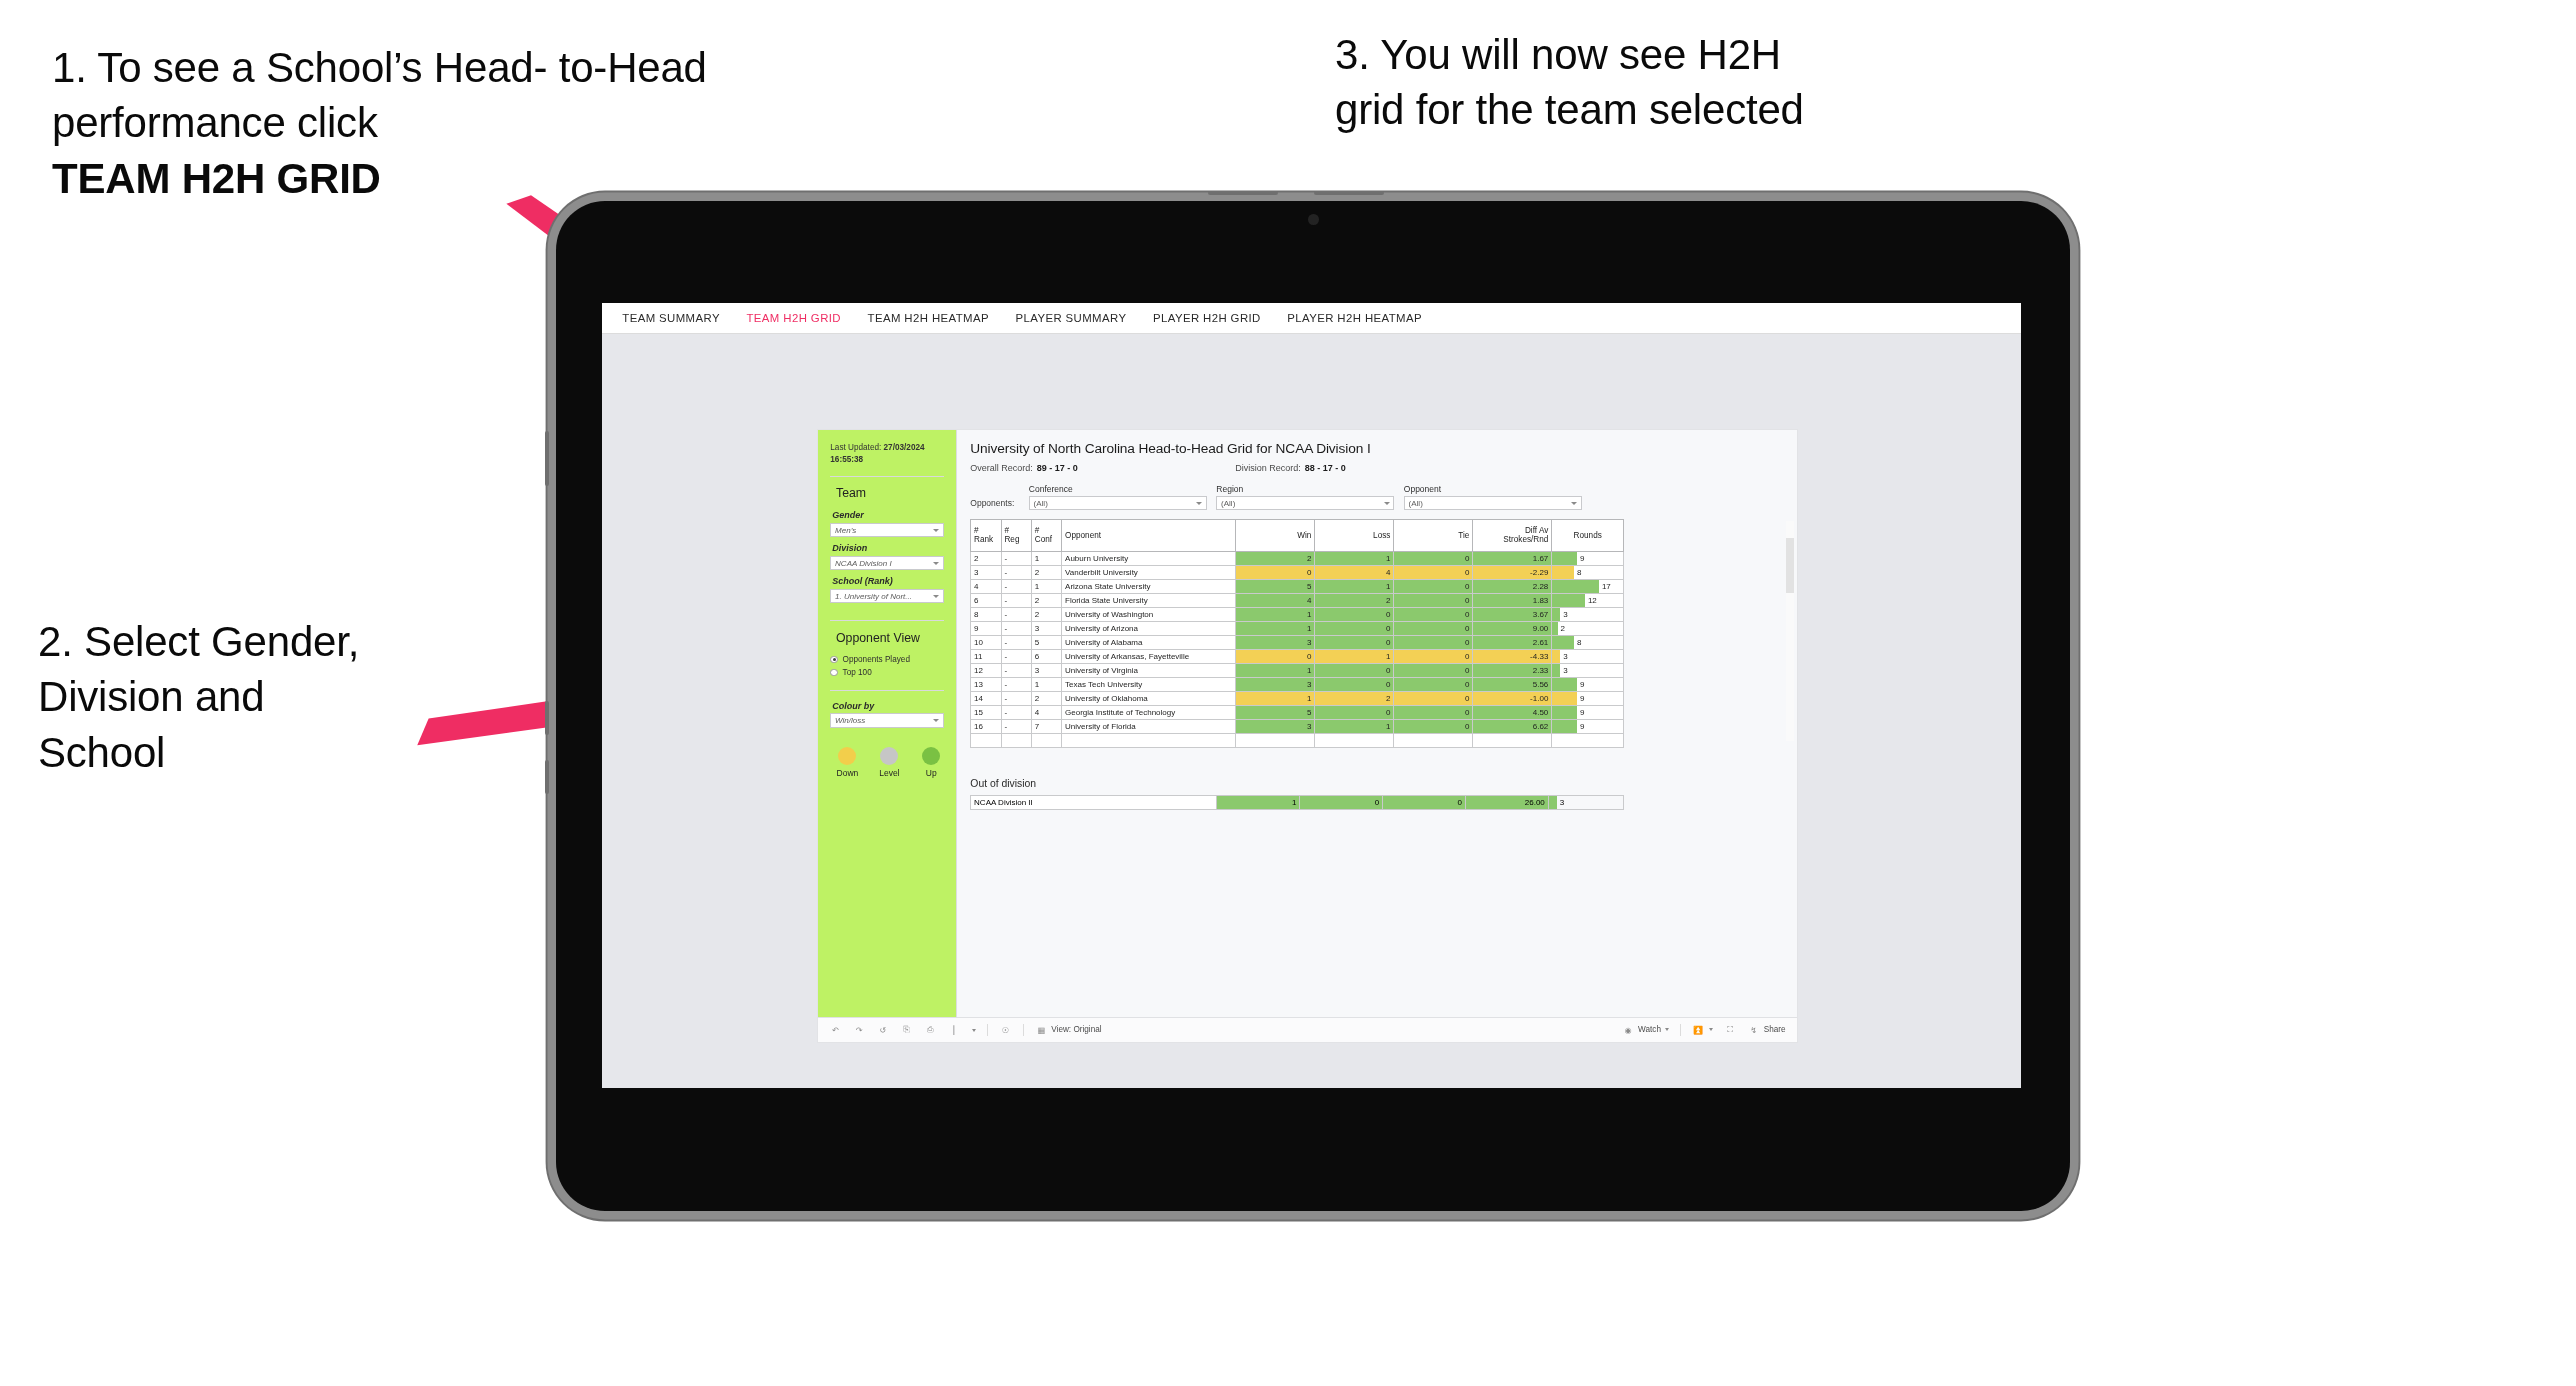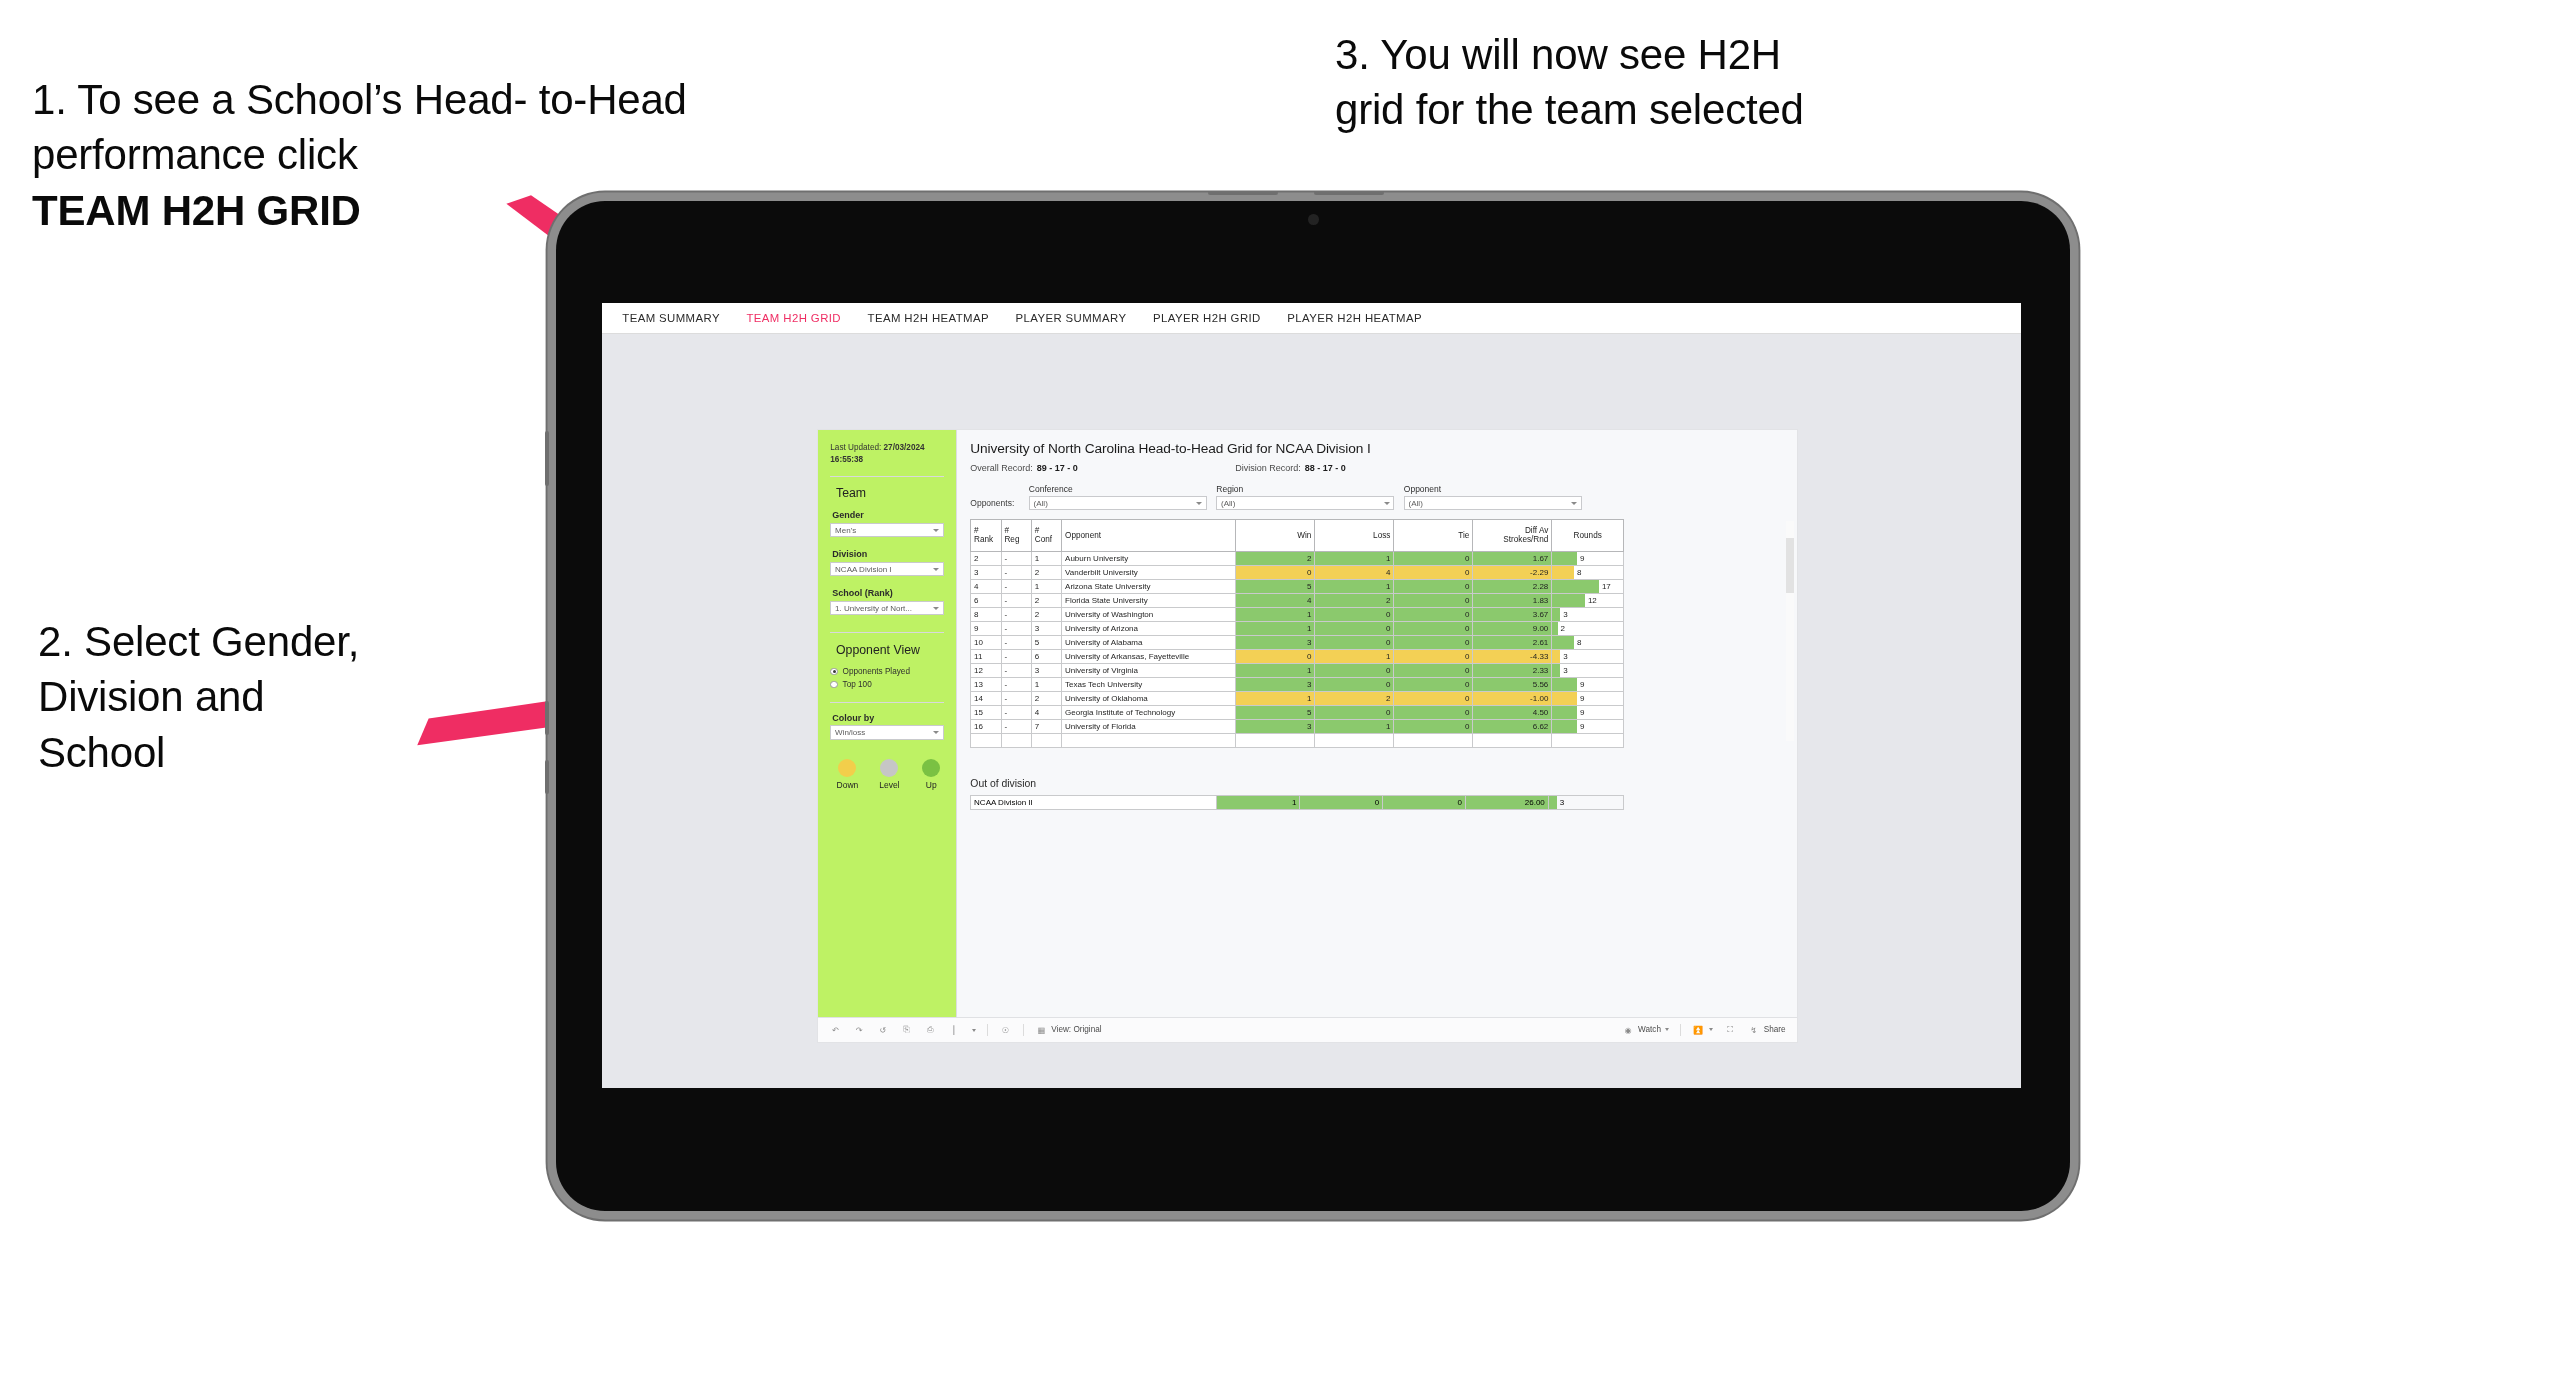--- a/index.html
+++ b/index.html
@@ -14,21 +14,21 @@
   
   .annotation {
     position: absolute;
     color: #0a0a0a;
     font-size: 42px;
     line-height: 1.32;
     font-weight: 400;
     letter-spacing: -0.2px;
   }
   .annotation .bold { font-weight: 700; display: block; }
-  #ann-1 { left: 32px; top: 40px; width: 758px; margin-top: 32px; }
+  #ann-1 { left: 52px; top: 40px; width: 758px; }
   #ann-2 { left: 38px; top: 614px; width: 531px; }
   #ann-3 { left: 1335px; top: 26.5px; width: 740px; }
 
   .arrow-svg { position: absolute; left: 0; top: 0; width: 2576px; height: 1386px; pointer-events: none; }
 
   
   #tablet {
     position: absolute;
     left: 556px; top: 201px;
     width: 1514px; height: 1010px;
@@ -153,21 +153,21 @@
   }
   #last-updated .lu-val { font-weight: 700; }
   .divider { height: 0.9px; background: #d8d9dc; margin: 0 0 9.5px 0; }
 
   .sec-title {
     font-size: 12.3px;
     color: #222;
     margin: 3.8px 0 10.4px 5.7px;
     font-weight: 400;
   }
-  .field { margin-bottom: 12px; }
+  .field { margin-bottom: 6px; font-style: italic; }
   .field-label {
     font-size: 9px;
     font-weight: 700;
     color: #2b2b2b;
     margin-bottom: 2.8px;
     padding-left: 1.9px;
   }
   .select-box {
     position: relative;
     height: 14.2px;

